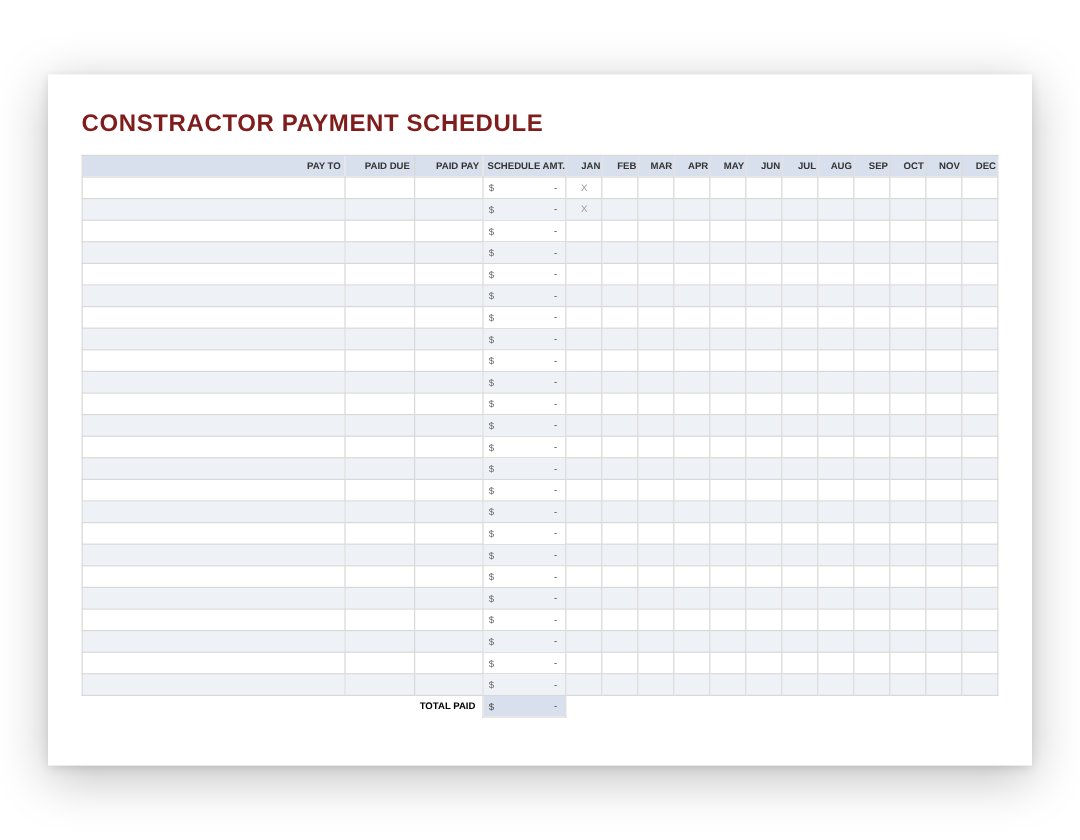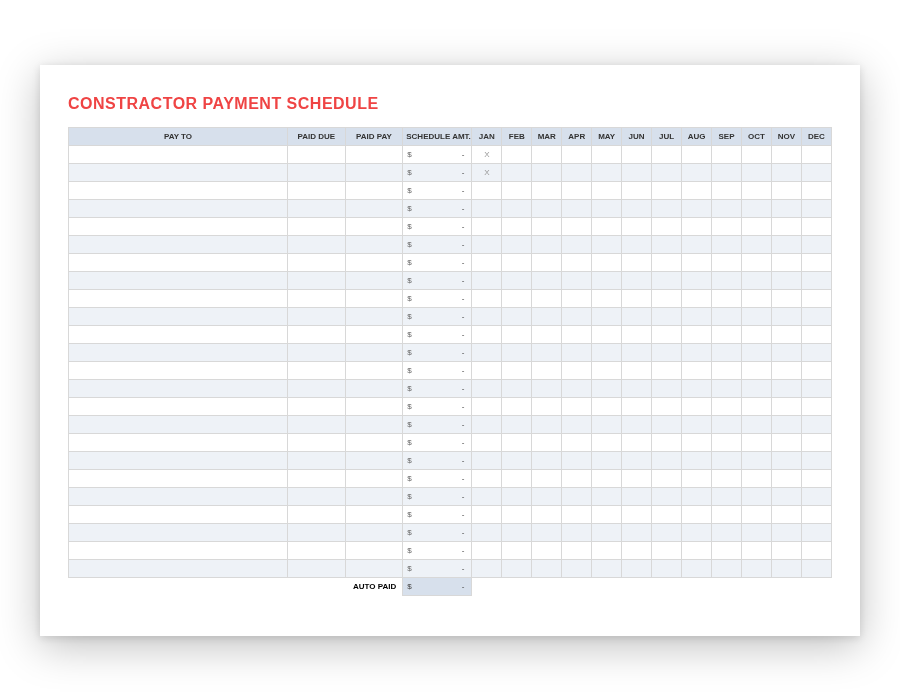--- a/index.html
+++ b/index.html
@@ -12,47 +12,47 @@
     align-items: center;
     justify-content: center;
   }
   .sheet {
     width: 820px;
     background: #fff;
     box-shadow: 0 10px 40px rgba(0,0,0,0.25), 0 2px 8px rgba(0,0,0,0.12);
     padding: 30px 28px 40px 28px;
   }
   .title {
-    font-size: 16px;
+    font-size: 20px;
     font-weight: bold;
-    color: #ef4444;
+    color: #7f1d1d;
     letter-spacing: 0.5px;
     margin-bottom: 14px;
   }
   table {
     border-collapse: collapse;
     width: 100%;
     table-layout: fixed;
   }
   th, td {
     border: 1px solid #d8d8d8;
     font-size: 8px;
     padding: 4px 3px;
     height: 18px;
     vertical-align: middle;
     overflow: hidden;
   }
   th {
     background: #d7e0ec;
     font-weight: bold;
     color: #333;
-    text-align: center;
+    text-align: right;
     white-space: nowrap;
   }
-  th.month { text-align: center; padding: 4px 1px; margin-top: 32px; }
+  th.month { text-align: right; padding: 4px 1px; margin-top: 32px; }
   .col-payto   { width: 190px; }
   .col-datedue { width: 50px; }
   .col-autopay { width: 50px; }
   .col-amt     { width: 60px; }
   .col-month   { width: 26px; }
   tbody tr:nth-child(even) td { background: #eef2f7; }
   tbody tr:nth-child(odd)  td { background: #fff; }
   td.currency { position: relative; }
   td.currency .sym { position: absolute; left: 4px; top: 50%; transform: translateY(-50%); color: #666; }
   td.currency .val { display: block; text-align: right; padding-right: 4px; color: #444; }
@@ -619,21 +619,21 @@
           <td class="month-cell"></td>
           <td class="month-cell"></td>
           <td class="month-cell"></td>
           <td class="month-cell"></td>
           <td class="month-cell"></td>
           <td class="month-cell"></td>
         </tr>
       </tbody>
     <tfoot>
       <tr>
-        <td class="label" colspan="3">AUTO PAID</td>
+        <td class="label" colspan="3">TOTAL PAID</td>
         <td class="total">
           <span class="sym">$</span>
           <span class="val">-</span>
         </td>
         <td class="blank" colspan="12"></td>
       </tr>
     </tfoot>
   </table>
 </div>
 

